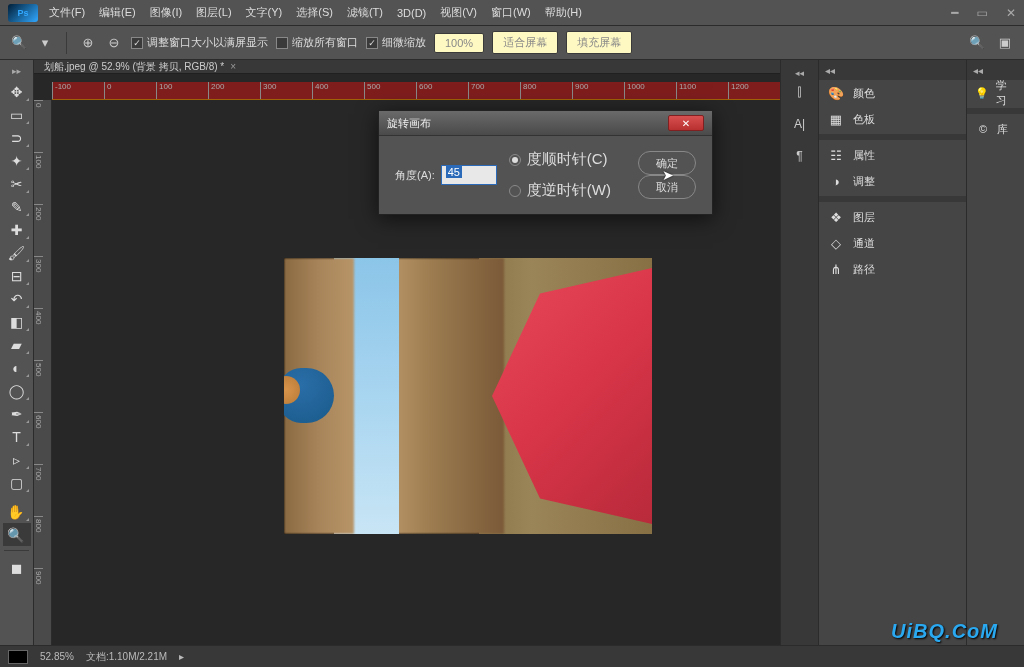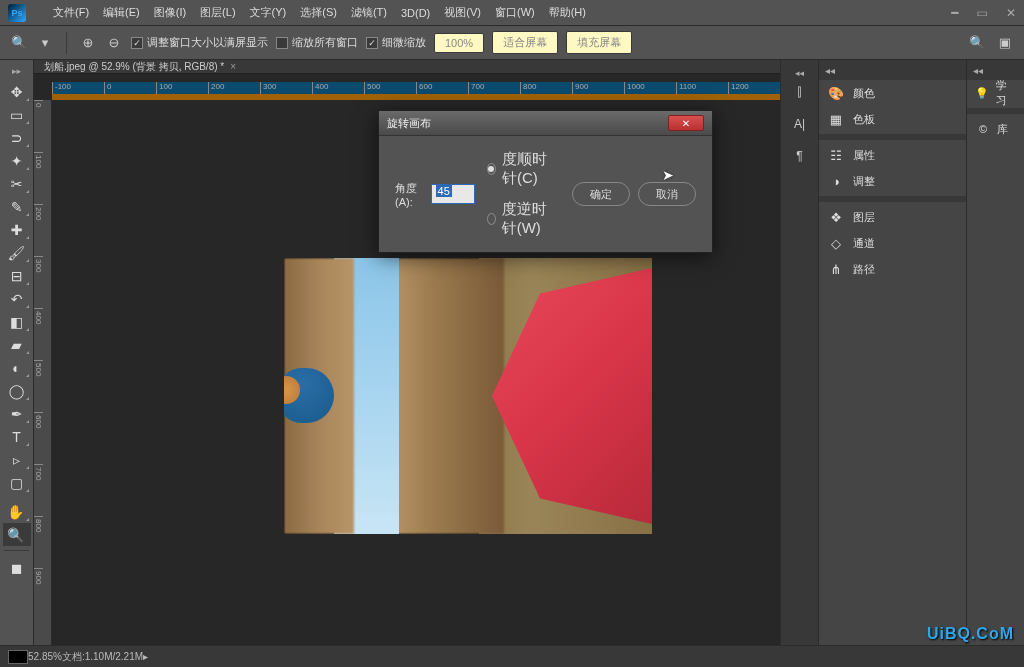--- a/index.html
+++ b/index.html
@@ -1,37 +1,37 @@
 <!DOCTYPE html>
 <html><head>
 <meta charset="utf-8">
 <style>
 *{box-sizing:border-box;margin:0;padding:0;font-family:"Microsoft YaHei",Arial,sans-serif;user-select:none}
 body{width:1024px;height:667px;background:#535353;overflow:hidden;position:relative}
 .menubar{height:26px;background:#535353;display:flex;align-items:center;padding:0 8px;color:#ddd;font-size:11px;border-bottom:1px solid #2b2b2b}
-.ps-logo{width:18px;height:18px;background:linear-gradient(135deg,#001e36,#31a8ff);border-radius:3px;display:flex;align-items:center;justify-content:center;font-size:9px;font-weight:bold;color:#31a8ff;margin-right:20px}
+.ps-logo{width:30px;height:18px;background:linear-gradient(135deg,#001e36,#31a8ff);border-radius:3px;display:flex;align-items:center;justify-content:center;font-size:9px;font-weight:bold;color:#31a8ff;margin-right:4px}
 .menu-item{padding:3px 7px;cursor:pointer}
 .window-controls{margin-left:auto;display:flex;gap:18px;color:#aaa;font-size:12px}
 .window-controls span{cursor:pointer}
 .optbar{height:34px;background:#535353;display:flex;align-items:center;padding:0 10px;color:#ddd;font-size:11px;border-bottom:1px solid #2b2b2b;gap:8px}
 .opt-ico{width:18px;height:18px;display:flex;align-items:center;justify-content:center;color:#ccc;font-size:13px;cursor:pointer}
 .opt-sep{width:1px;height:22px;background:#3a3a3a;margin:0 4px}
 .chk{display:flex;align-items:center;gap:4px;cursor:pointer}
 .chk-box{width:12px;height:12px;border:1px solid #888;background:#3a3a3a;display:flex;align-items:center;justify-content:center;font-size:9px;color:#ddd}
 .opt-btn{padding:3px 10px;background:#fef9c3;border:1px solid #3a3a3a;color:#888;font-size:11px;border-radius:2px;cursor:pointer}
 .opt-right{margin-left:auto;display:flex;gap:10px}
 .main{display:flex;height:calc(100% - 60px - 22px)}
 .toolbar{width:34px;background:#535353;display:flex;flex-direction:column;padding-top:6px;border-right:1px solid #2b2b2b}
 .tool{width:28px;height:23px;margin:0 auto;display:flex;align-items:center;justify-content:center;color:#ddd;cursor:pointer;font-size:14px;position:relative}
 .tool-active{background:#3a3a3a}
 .tool .corner{position:absolute;right:2px;bottom:2px;width:0;height:0;border-left:3px solid transparent;border-bottom:3px solid #999}
 .canvas-area{flex:1;background:#272727;position:relative;overflow:hidden}
 .doc-tab{height:14px;background:#383838;display:flex;align-items:center;padding:0 10px;color:#ccc;font-size:10px;border-bottom:1px solid #202020}
 .doc-tab .close{margin-left:6px;color:#999}
-.ruler-h{position:absolute;top:22px;left:18px;right:0;height:18px;background:#0c4a6e;border-bottom:6px solid #a16207;display:flex;overflow:hidden}
+.ruler-h{position:absolute;top:22px;left:18px;right:0;height:18px;background:#7f1d1d;border-bottom:1px solid #a16207;display:flex;overflow:hidden}
 .ruler-h .tick{position:relative;color:#aaa;font-size:8px;text-align:left;padding-left:2px;border-left:1px solid #888;flex-shrink:0}
 .ruler-v{position:absolute;top:40px;left:0;width:18px;bottom:0;background:#4a4a4a;border-right:1px solid #2b2b2b}
 .ruler-v .tick{color:#aaa;font-size:8px;writing-mode:vertical-rl;border-top:1px solid #888;padding-top:2px}
 .inner{position:absolute;top:40px;left:18px;right:0;bottom:0;background:#272727}
 .image{position:absolute;left:232px;top:158px;width:368px;height:276px;overflow:hidden;background:#000}
 .sky{position:absolute;left:50px;top:0;width:65px;height:100%;background:linear-gradient(180deg,#8bc5e8 0%,#a8d5f0 50%,#c8e5f5 100%)}
 .trees-l{position:absolute;left:0;top:0;width:70px;height:100%;background:linear-gradient(90deg,#8a6a42 0%,#a8845a 50%,#b89568 100%);filter:blur(1px)}
 .trees-r{position:absolute;left:105px;top:0;width:115px;height:100%;background:linear-gradient(90deg,#b89568 0%,#9a7a4e 40%,#7a5a38 100%);filter:blur(1px)}
 .water{position:absolute;left:195px;top:0;right:0;height:100%;background:linear-gradient(90deg,#8a7548 0%,#9a8558 30%,#887045 100%)}
 .boat{position:absolute;right:0;top:10px;width:160px;height:256px}
@@ -41,37 +41,37 @@
 .right-dock{width:38px;background:#383838;border-left:1px solid #2b2b2b;display:flex;flex-direction:column;padding-top:8px;gap:2px}
 .right-dock .dbtn{width:28px;height:24px;margin:0 auto 6px;color:#ccc;font-size:12px;display:flex;align-items:center;justify-content:center;cursor:pointer}
 .panels{width:148px;background:#454545;border-left:1px solid #2b2b2b;display:flex;flex-direction:column}
 .panel-top{height:20px;background:#383838;display:flex;align-items:center;justify-content:flex-start;padding:0 6px;font-size:10px;color:#aaa}
 .panel-row{display:flex;align-items:center;height:26px;padding:0 8px;color:#ddd;font-size:11px;gap:8px;cursor:pointer}
 .panel-row .ico{width:18px;height:18px;display:flex;align-items:center;justify-content:center;font-size:13px}
 .panel-sep{height:6px;background:#383838;margin:2px 0}
 .rightcol{width:58px;background:#454545;border-left:1px solid #2b2b2b;display:flex;flex-direction:column}
 .rightcol .row{display:flex;align-items:center;height:26px;padding:0 8px;color:#ddd;font-size:11px;gap:6px;cursor:pointer}
 .rightcol .ico{width:16px;height:16px;display:flex;align-items:center;justify-content:center}
-.statusbar{position:absolute;bottom:0;left:0;right:0;height:22px;background:#383838;display:flex;align-items:center;padding:0 8px;color:#bbb;font-size:10px;border-top:1px solid #2b2b2b;}
+.statusbar{position:absolute;bottom:0;left:0;right:0;height:22px;background:#383838;display:flex;align-items:center;padding:0 8px;color:#bbb;font-size:10px;border-top:1px solid #2b2b2b;gap:12px}
 .status-box{width:20px;height:14px;background:#000;border:1px solid #666}
 .dialog{position:absolute;left:378px;top:110px;width:335px;background:#535353;border:1px solid #222;box-shadow:0 4px 20px rgba(0,0,0,.6);z-index:100}
 .dlg-title{height:25px;background:linear-gradient(180deg,#6a6a6a,#4a4a4a);display:flex;align-items:center;padding:0 8px;color:#eee;font-size:11px;border-bottom:1px solid #333}
 .dlg-close{margin-left:auto;width:36px;height:16px;background:linear-gradient(180deg,#d85050,#b83030);border-radius:2px;display:flex;align-items:center;justify-content:center;color:#fff;font-size:10px;cursor:pointer;border:1px solid #802020}
 .dlg-body{padding:14px 16px;display:flex;align-items:center;gap:12px}
 .dlg-left{display:flex;flex-direction:column;gap:12px}
 .dlg-field{display:flex;align-items:center;gap:6px;color:#ddd;font-size:11px}
 .dlg-input{width:56px;height:20px;background:#e8e8e8;border:1px solid #2a6ab8;color:#000;font-size:11px;padding:0 4px}
 .dlg-input .sel{background:#2a6ab8;color:#fff;padding:0 2px}
 .dlg-radio{display:flex;align-items:center;gap:6px;color:#ddd;font-size:15px;cursor:pointer}
 .radio-dot{width:12px;height:12px;border:1px solid #888;border-radius:50%;display:flex;align-items:center;justify-content:center}
 .radio-dot.on::after{content:'';width:6px;height:6px;background:#ddd;border-radius:50%}
-.dlg-buttons{margin-left:auto;display:flex;gap:8px}
+.dlg-buttons{margin-left:auto;display:flex;flex-direction:column;}
 .dlg-btn{width:58px;height:24px;background:#535353;border:1px solid #888;border-radius:12px;color:#ddd;font-size:11px;display:flex;align-items:center;justify-content:center;cursor:pointer}
 .cursor{position:absolute;left:662px;top:167px;z-index:200;font-size:14px;color:#fff;text-shadow:0 0 2px #000;pointer-events:none}
-.watermark{position:absolute;right:10px;bottom:24px;font-size:16px;font-weight:bold;color:#2aa8f0;text-shadow:1px 1px 2px #000;letter-spacing:1px}
+.watermark{position:absolute;right:26px;bottom:24px;font-size:20px;font-weight:bold;font-style:italic;color:#2aa8f0;text-shadow:1px 1px 2px #000;letter-spacing:1px}
 </style>
 </head>
 <body>
 
 <div class="menubar">
   <div class="ps-logo">Ps</div>
   <span class="menu-item">文件(F)</span>
   <span class="menu-item">编辑(E)</span>
   <span class="menu-item">图像(I)</span>
   <span class="menu-item">图层(L)</span>

